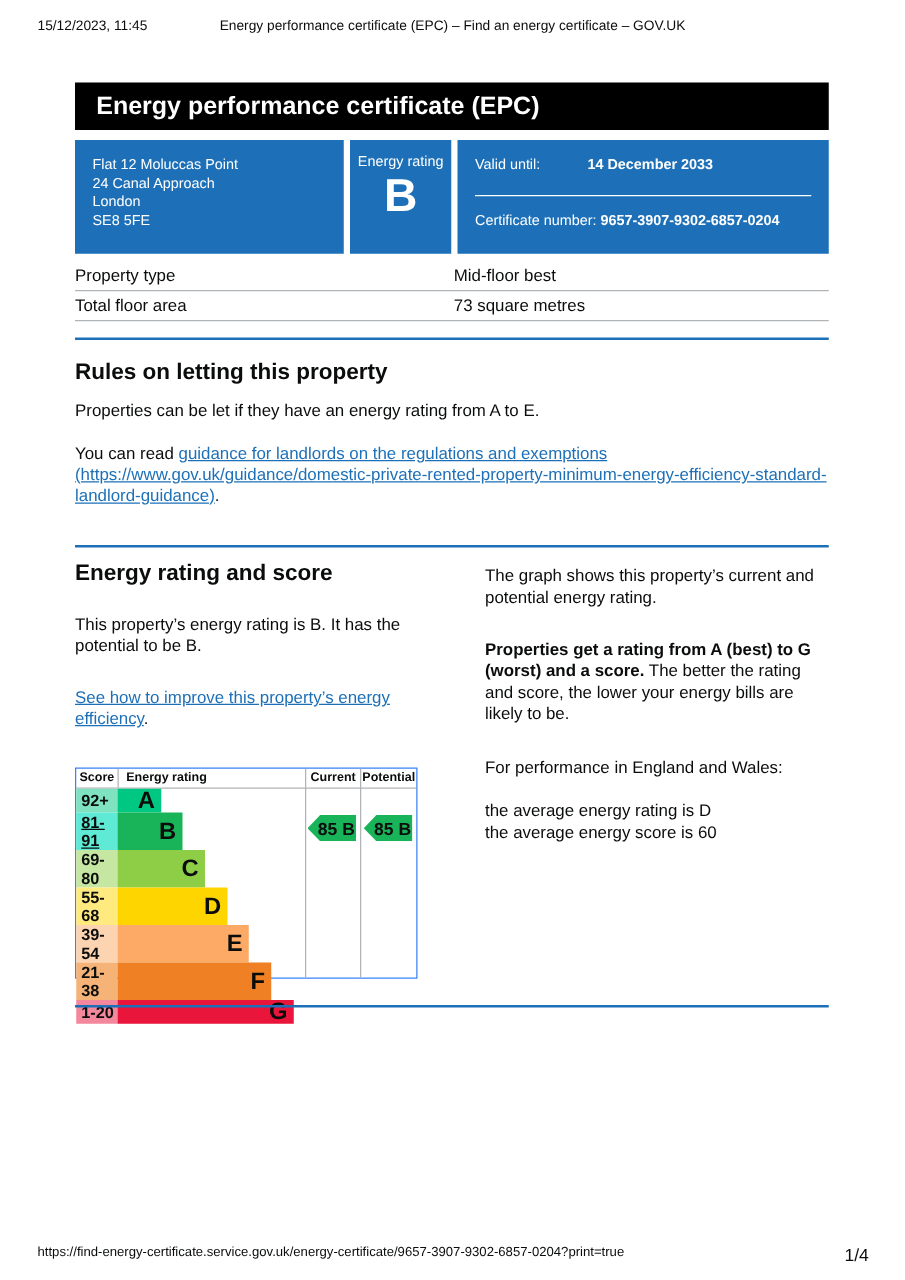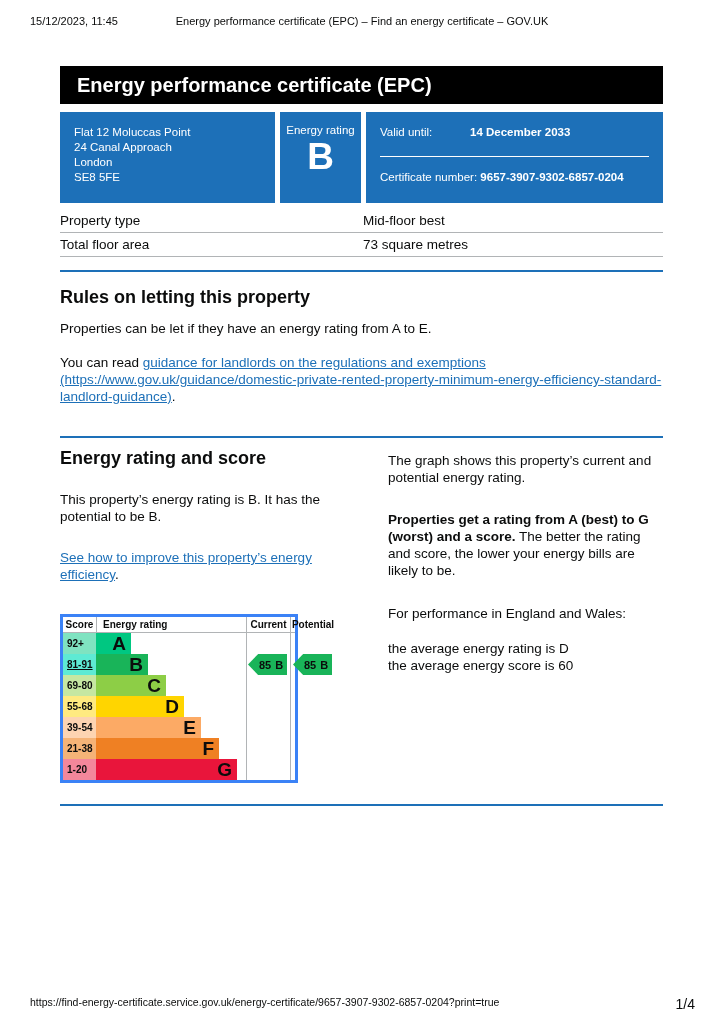--- a/index.html
+++ b/index.html
@@ -49,46 +49,46 @@
   .left-col { position:absolute; left:60px; top:450px; width:305px; font-size:13.5px; line-height:17px; }
   .left-col .h2 { margin-bottom:24px; }
   .improve-p { margin-top:24px; }
   .right-col { position:absolute; left:388px; top:452px; width:277px; font-size:13.5px; line-height:17px; }
   .right-col .p2 { margin-top:25px; }
   .right-col .p3 { margin-top:26px; }
   .right-col .p4 { margin-top:18px; }
   .b { font-weight:bold; }
 
   
-  .epc-graph { position:absolute; left:60px; top:614px; width:238px; height:169px;
-               border:3px solid #3b82f6; background:#fff; }
+  .epc-graph { position:absolute; left:60px; top:614px; width:274px; height:169px;
+               border:1px solid #3b82f6; background:#fff; }
   .gh { position:absolute; top:0; height:15px; line-height:15px; font-size:10px; font-weight:bold; }
   .gh-score { left:0; width:33px; text-align:center; }
   .gh-rating { left:40px; }
   .gh-current { left:184px; width:43px; text-align:center; }
   .gh-potential { left:228px; width:44px; text-align:center; }
   .gh-rule { position:absolute; left:0; right:0; top:15px; height:1px; background:#b1b4b6; }
   .vline { position:absolute; top:0; bottom:0; width:1px; background:#b1b4b6; }
   .vl-1 { left:33px; height:15px; bottom:auto; }
   .vl-2 { left:183px; } .vl-3 { left:227px; }
   .bands { position:absolute; left:0; right:0; top:16px; bottom:0; display:flex; flex-direction:column; }
   .band-row { flex:1; display:flex; }
   .band-score { width:33px; display:flex; align-items:center; padding-left:4px;
-                font-size:10px; font-weight:bold; }
+                font-size:13px; font-weight:bold; }
   .band-bar { display:flex; align-items:center; justify-content:flex-end; padding-right:5px;
               font-size:19px; font-weight:bold; line-height:1; }
   .band-row:nth-child(1) .band-bar { width:35px; }
   .band-row:nth-child(2) .band-bar { width:52px; }
   .band-row:nth-child(3) .band-bar { width:70px; }
   .band-row:nth-child(4) .band-bar { width:88px; }
   .band-row:nth-child(5) .band-bar { width:105px; }
   .band-row:nth-child(6) .band-bar { width:123px; }
   .band-row:nth-child(7) .band-bar { width:141px; }
   .arrow { position:absolute; top:37px; height:21px; display:flex; align-items:center;
-           justify-content:center; padding-left:7px; gap:4px; font-size:11px; font-weight:bold;
+           justify-content:center; padding-left:7px; gap:4px; font-size:14px; font-weight:bold;
            clip-path:polygon(0 50%, 26% 0, 100% 0, 100% 100%, 26% 100%); }
   .arrow-current { left:185px; width:39px; }
   .arrow-potential { left:230px; width:39px; }
 </style>
 </head>
 <body>
 
 <div class="page">
 
   <div class="print-date">15/12/2023, 11:45</div>

